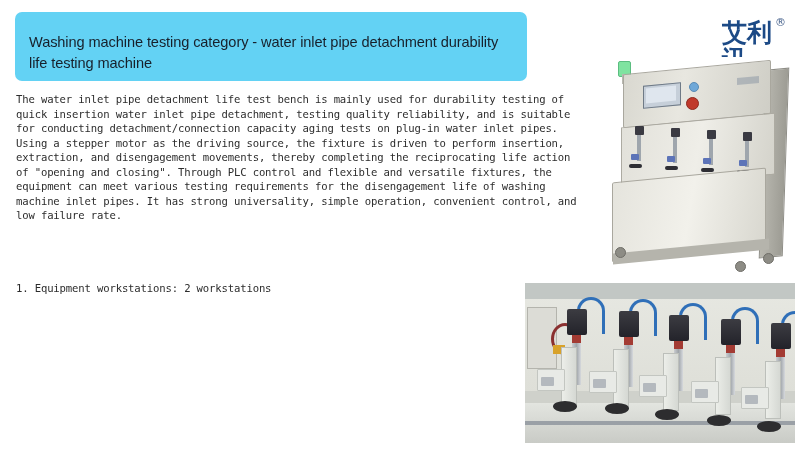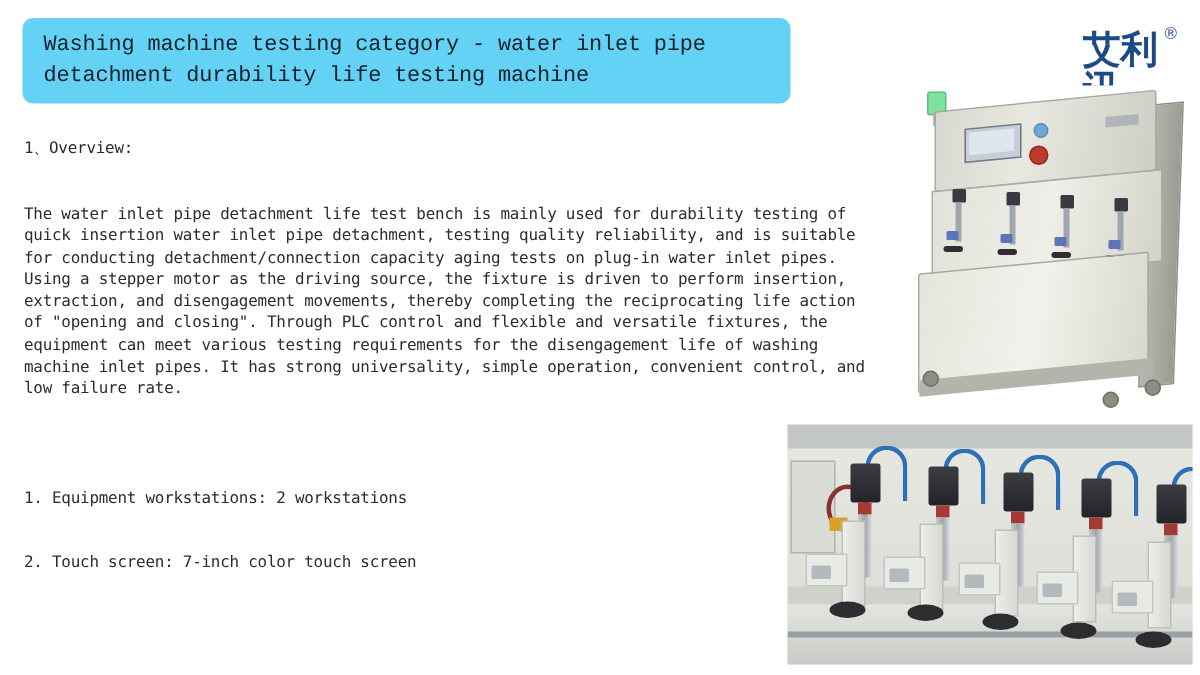--- a/index.html
+++ b/index.html
@@ -15,27 +15,27 @@
     font-family: "Liberation Sans", sans-serif;
   }
 
   
   #title-banner {
     position: absolute;
     left: 15px;
     top: 12px;
     width: 512px;
     box-sizing: border-box;
-    padding: 8px 12px 7px 14px;
+    padding: 20px 12px 7px 14px;
     background: #63d2f4;
     border-radius: 7px;
     color: #17202b;
     font-size: 14.6px;
     line-height: 21px;
-    font-family: Liberation Mono, monospace;
+    font-family: Liberation Sans, sans-serif;
     letter-spacing: -0.1px;
   }
 
   
   #logo {
     position: absolute;
     left: 612px;
     top: 18px;
     width: 176px;
     height: 34px;
@@ -271,25 +271,23 @@
 <body>
 
 <div id="title-banner">Washing machine testing category - water inlet pipe detachment durability life testing machine</div>
 
 <div id="logo">
   <span id="logo-cn">艾利讯</span>
   <span id="logo-reg">®</span>
 </div>
 
 <div id="doc-body">
-  <div class="doc-line">1、Overview:</div>
   <div class="doc-para">The water inlet pipe detachment life test bench is mainly used for durability testing of quick insertion water inlet pipe detachment, testing quality reliability, and is suitable for conducting detachment/connection capacity aging tests on plug-in water inlet pipes. Using a stepper motor as the driving source, the fixture is driven to perform insertion, extraction, and disengagement movements, thereby completing the reciprocating life action of "opening and closing". Through PLC control and flexible and versatile fixtures, the equipment can meet various testing requirements for the disengagement life of washing machine inlet pipes. It has strong universality, simple operation, convenient control, and low failure rate.</div>
   <div>
     <div class="doc-line">1. Equipment workstations: 2 workstations</div>
-    <div class="doc-line">2. Touch screen: 7-inch color touch screen</div>
     
     
     
     
     
     
     
     
     
     

